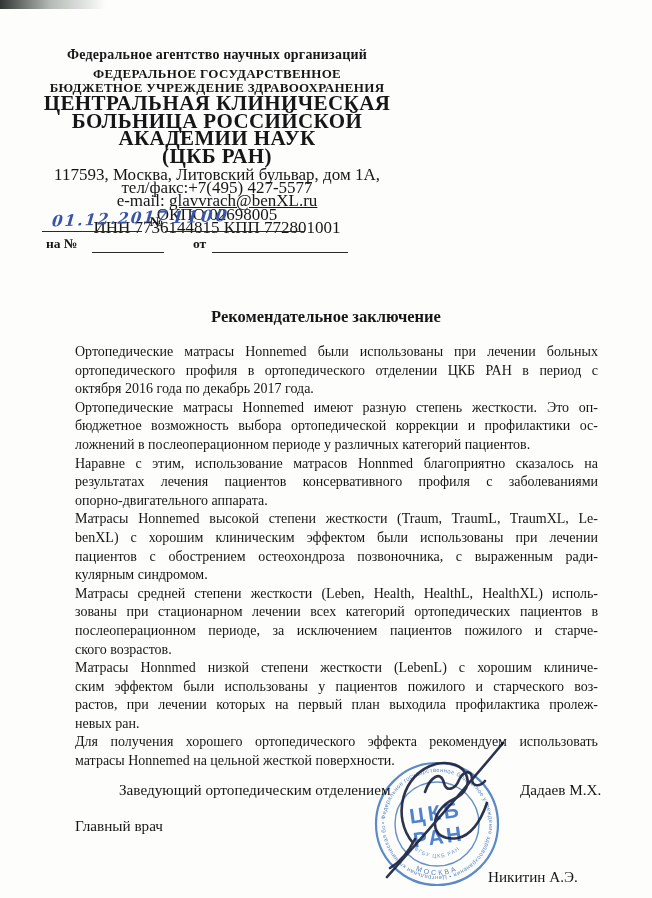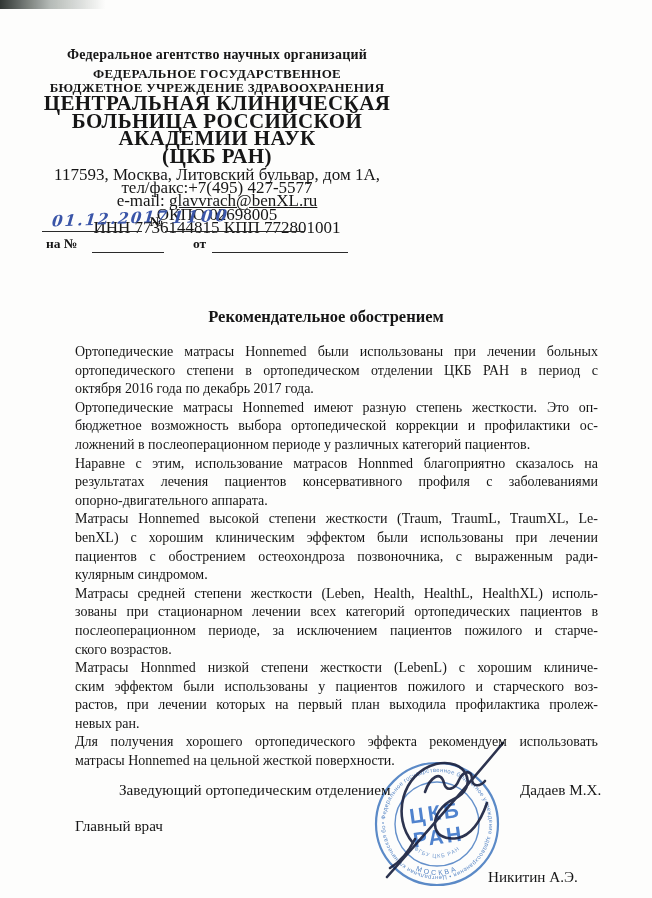--- a/index.html
+++ b/index.html
@@ -75,26 +75,26 @@
     <div class="u" style="left:0; top:23px; width:100px;"></div>
     <span class="lbl" style="left:108px; top:6px;">№</span>
     <div class="hand hand-num">1100</div>
     <div class="u" style="left:123px; top:23px; width:140px;"></div>
     <span class="lbl" style="left:4px; top:28px;">на №</span>
     <div class="u" style="left:50px; top:44px; width:72px;"></div>
     <span class="lbl" style="left:151px; top:28px;">от</span>
     <div class="u" style="left:170px; top:44px; width:136px;"></div>
   </div>
 
-  <div class="title">Рекомендательное обострением</div>
+  <div class="title">Рекомендательное заключение</div>
 
   <div class="body-text">
       <div>
         <div class="bline just">Ортопедические матрасы Honnemed были использованы при лечении больных</div>
-        <div class="bline just">ортопедического степени в ортопедическом отделении ЦКБ РАН в период с</div>
+        <div class="bline just">ортопедического профиля в ортопедического отделении ЦКБ РАН в период с</div>
         <div class="bline">октября 2016 года по декабрь 2017 года.</div>
       </div>
       <div>
         <div class="bline just">Ортопедические матрасы Honnemed имеют разную степень жесткости. Это оп-</div>
         <div class="bline just">бюджетное возможность выбора ортопедической коррекции и профилактики ос-</div>
         <div class="bline">ложнений в послеоперационном периоде у различных категорий пациентов.</div>
       </div>
       <div>
         <div class="bline just">Наравне с этим, использование матрасов Honnmed благоприятно сказалось на</div>
         <div class="bline just">результатах лечения пациентов консервативного профиля с заболеваниями</div>

